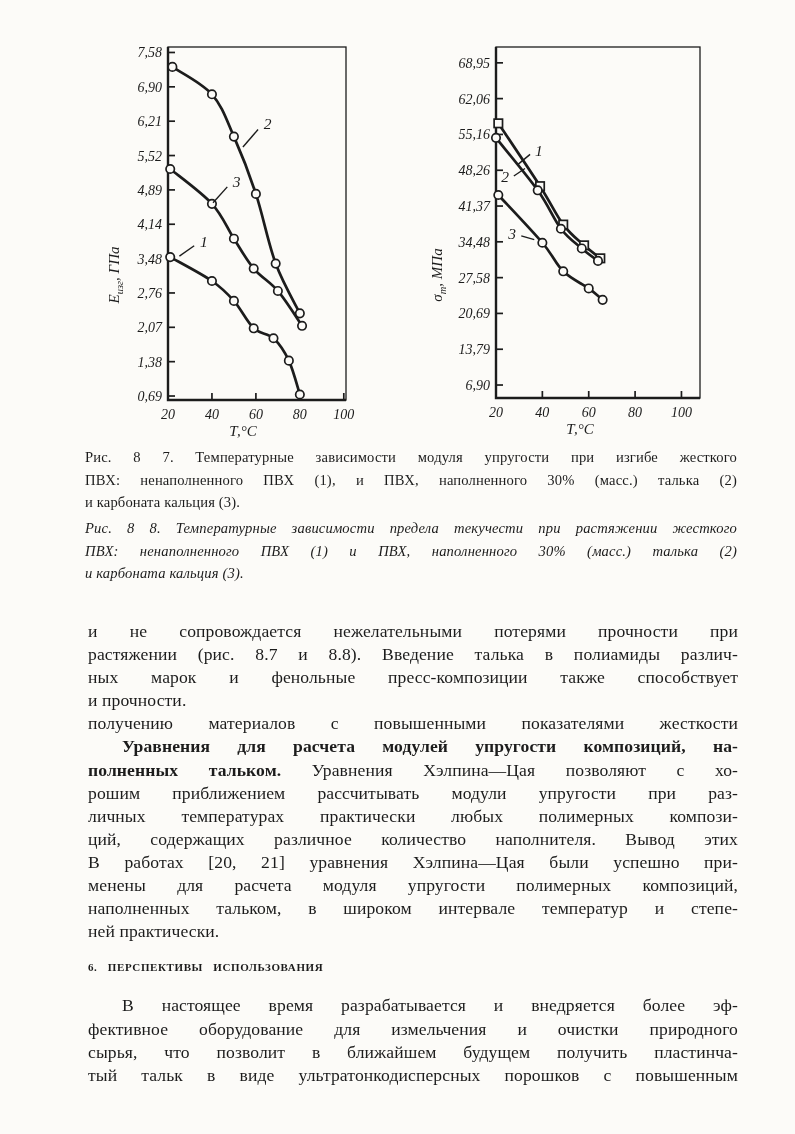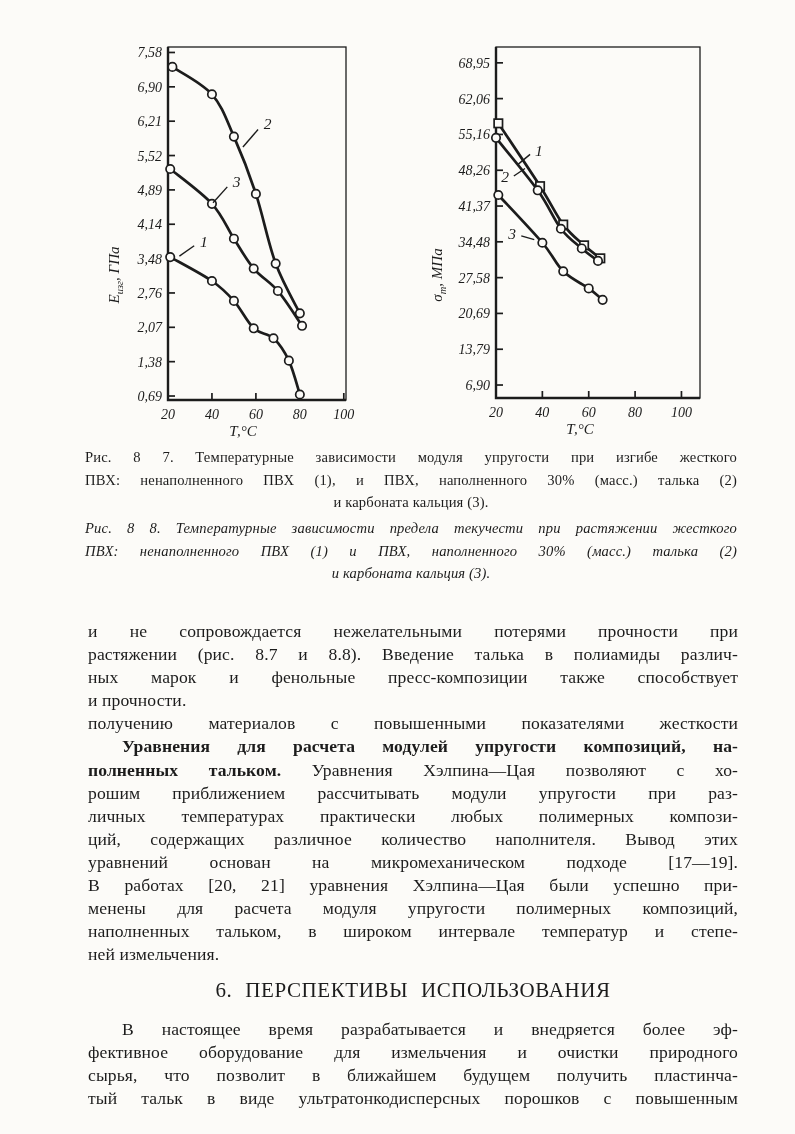--- a/index.html
+++ b/index.html
@@ -6,27 +6,27 @@
   body{width:795px;height:1134px;background:#e9e7e2;font-family:"Liberation Serif",serif;}
   .page{position:absolute;inset:0;background:#fcfbf8;color:#1c1c1c;overflow:hidden;}
   .chart-svg{position:absolute;}
   #chart-0{left:95px;top:35px;width:280px;height:412px;}
   #chart-1{left:420px;top:35px;width:300px;height:412px;}
   .caption{position:absolute;left:85px;width:652px;font-size:14.6px;line-height:22.5px;letter-spacing:0.15px;}
   .caption-1{top:446px;}
   .caption-2{top:517px;font-style:italic;}
   .cap-line{display:block;}
   .jl{text-align:justify;text-align-last:justify;}
-  .cl{text-align:center;}
+  .cl{}
   .body-text{position:absolute;left:88px;top:588px;width:650px;font-size:17.6px;line-height:23.1px;letter-spacing:0.1px;margin-top:32px;}
   .para{margin:0;padding:0;}
   .line{display:block;}
   .ind{text-indent:34px;}
   .b{font-weight:bold;}
-  .heading{font-weight:normal;text-align:center;font-size:21px;margin:13px 0 15px 0;letter-spacing:0.6px;word-spacing:7px;}
+  .heading{font-weight:bold;text-align:left;font-size:11px;margin:13px 0 15px 0;letter-spacing:0.6px;word-spacing:7px;}
   .tick-label{font-style:italic;}
 </style>
 </head>
 <body>
 
 <div class="page">
 
   <svg id="chart-0" class="chart-svg" viewBox="0 0 280 412">
       <rect x="73" y="12" width="178" height="353" fill="none" stroke="#1c1c1c" stroke-width="1.3"></rect>
       <path d="M73,12 L73,365 L251,365" fill="none" stroke="#1c1c1c" stroke-width="2.4"></path>
@@ -175,25 +175,24 @@
       <span class="line">и прочности.</span>
       <span class="line jl">получению материалов с повышенными показателями жесткости</span>
     </p>
 
     <p class="para">
       <span class="line jl ind b">Уравнения для расчета модулей упругости композиций, на-</span>
       <span class="line jl"><b>полненных тальком.</b><span> Уравнения Хэлпина—Цая позволяют с хо-</span></span>
       <span class="line jl">рошим приближением рассчитывать модули упругости при раз-</span>
       <span class="line jl">личных температурах практически любых полимерных компози-</span>
       <span class="line jl">ций, содержащих различное количество наполнителя. Вывод этих</span>
-      <span class="line jl">уравнений основан на микромеханическом подходе [17—19].</span>
       <span class="line jl">В работах [20, 21] уравнения Хэлпина—Цая были успешно при-</span>
       <span class="line jl">менены для расчета модуля упругости полимерных композиций,</span>
       <span class="line jl">наполненных тальком, в широком интервале температур и степе-</span>
-      <span class="line">ней измельчения.</span>
+      <span class="line">ней практически.</span>
     </p>
 
     <div class="heading">6. ПЕРСПЕКТИВЫ ИСПОЛЬЗОВАНИЯ</div>
 
     <p class="para">
       <span class="line jl ind">В настоящее время разрабатывается и внедряется более эф-</span>
       <span class="line jl">фективное оборудование для измельчения и очистки природного</span>
       <span class="line jl">сырья, что позволит в ближайшем будущем получить пластинча-</span>
       <span class="line jl">тый тальк в виде ультратонкодисперсных порошков с повышенным</span>
     </p>

